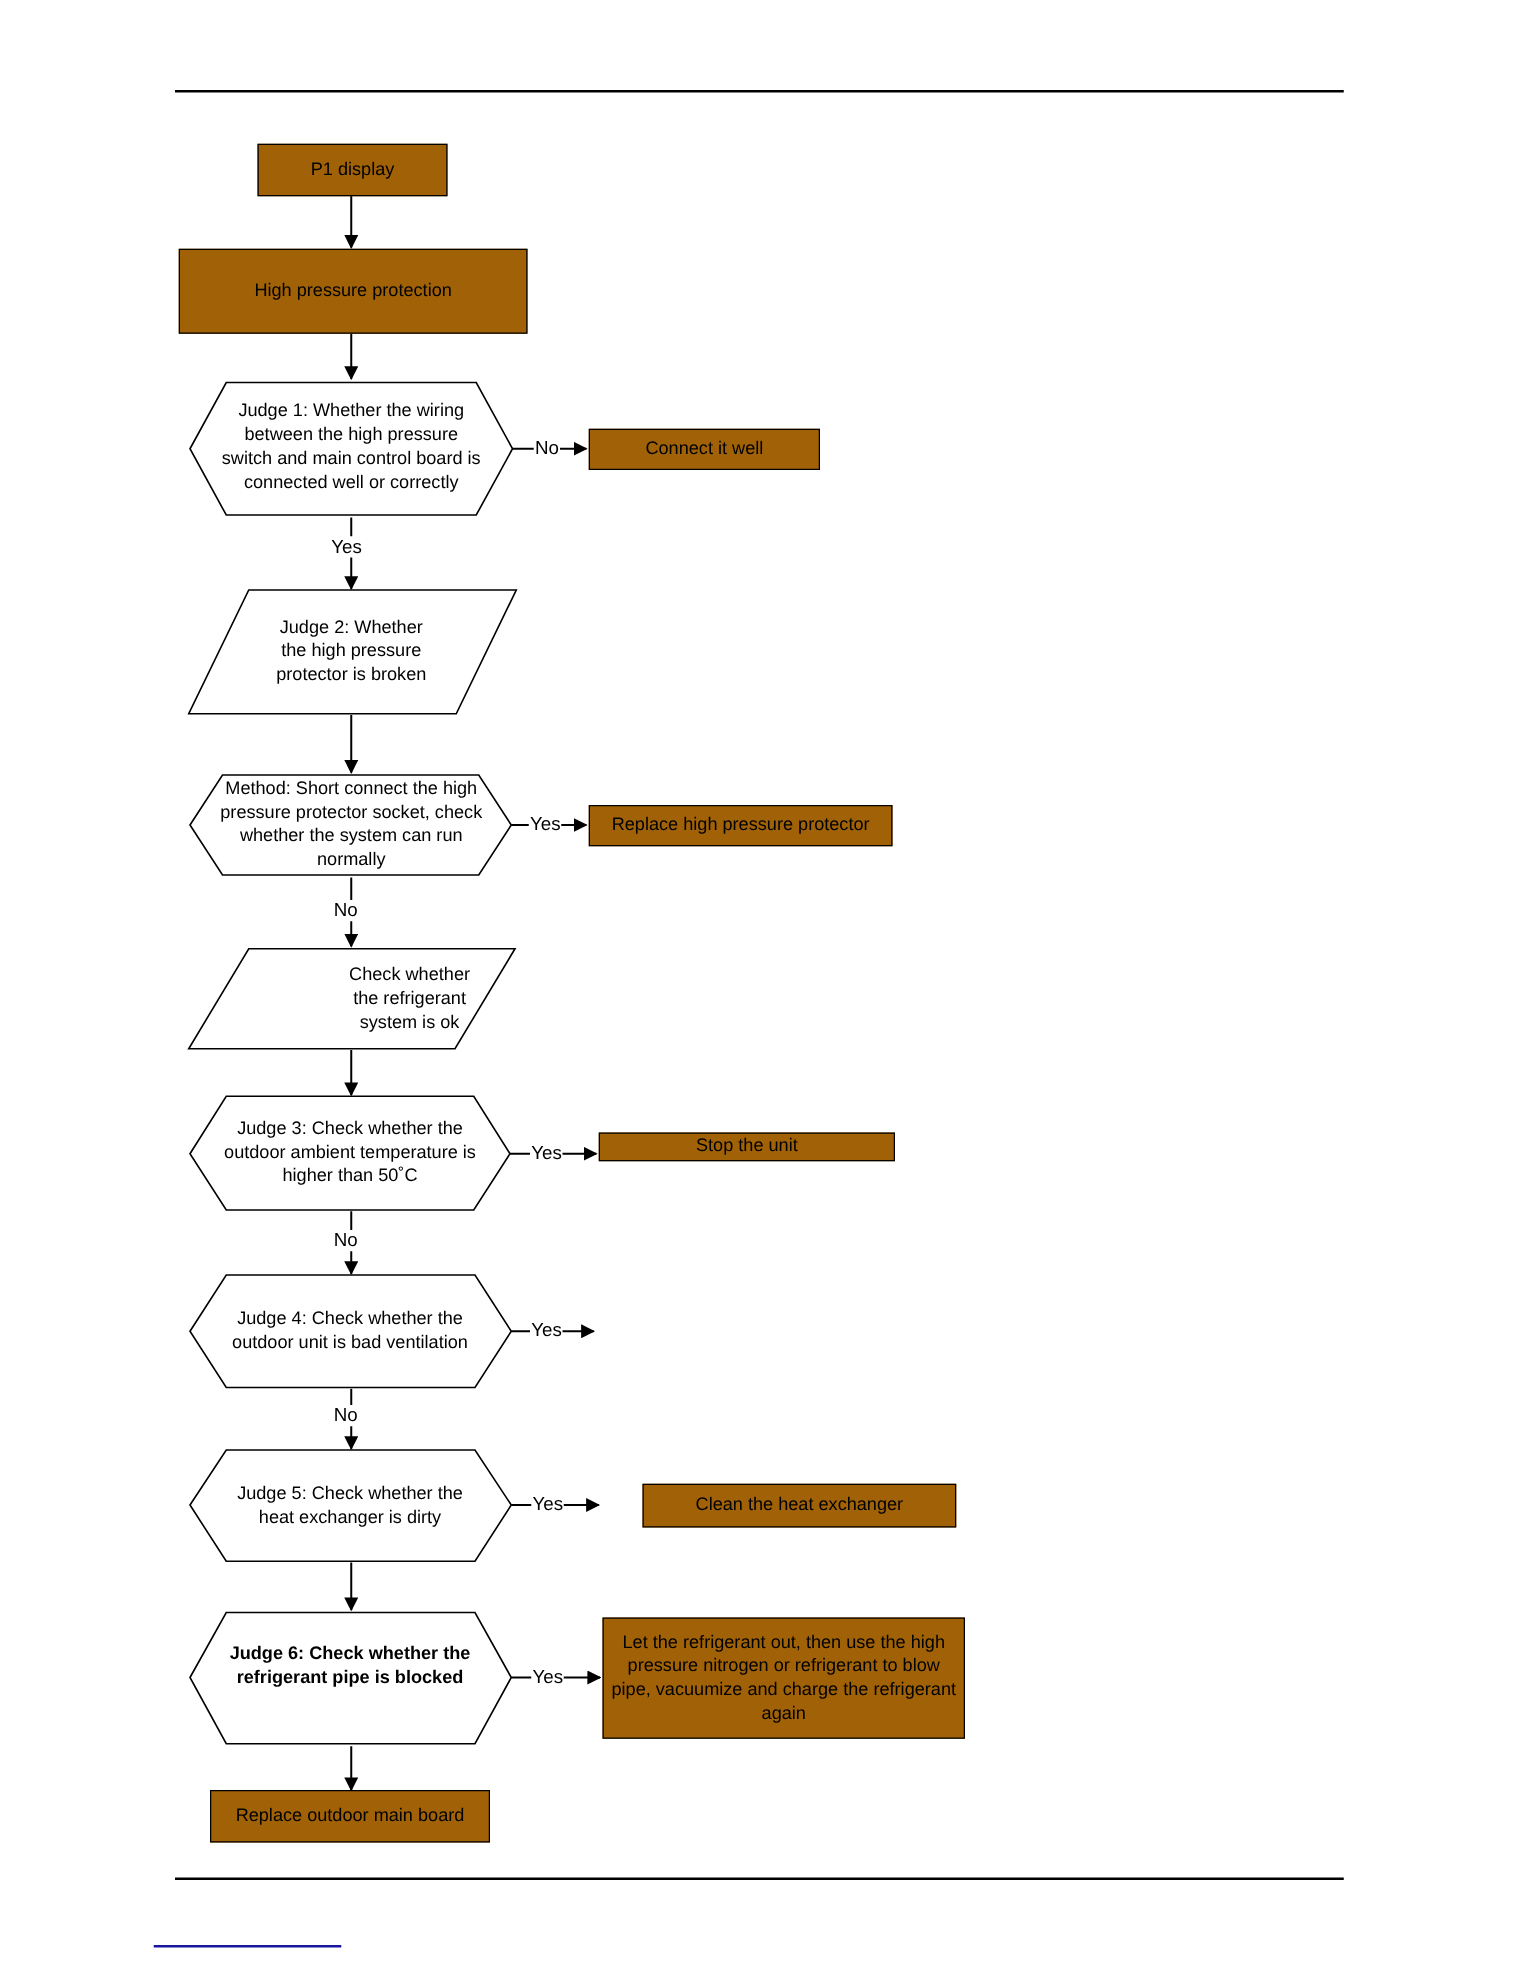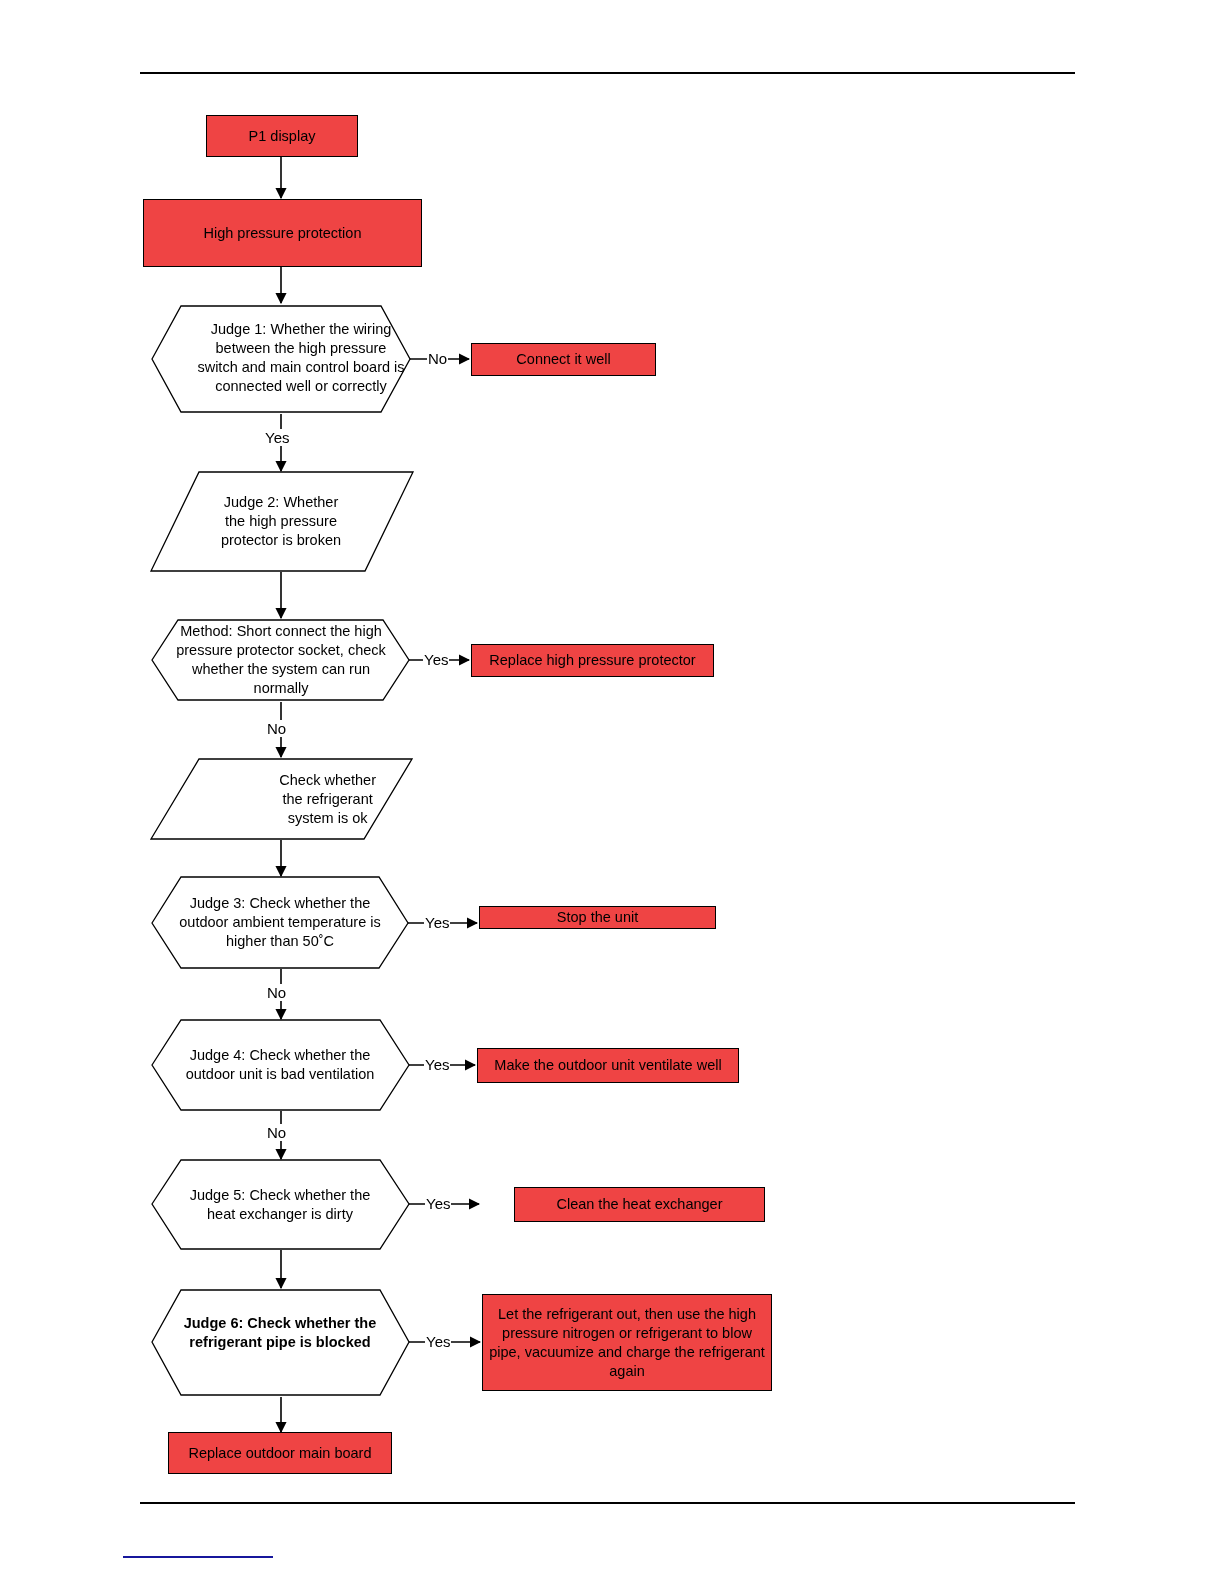--- a/index.html
+++ b/index.html
@@ -39,21 +39,21 @@
     align-items: center;
     justify-content: center;
     text-align: center;
     color: #000000;
     font-size: 14.5px;
     line-height: 19px;
     box-sizing: border-box;
   }
   .rect {
     border: 1.5px solid #000000;
-    background: #ef4444;
+    background: #a16207;
   }
   .node .txt {
     display: block;
     padding: 0 6px;
     white-space: pre-line;
   }
   .shape-node {
     background: transparent;
     border: none;
   }
@@ -134,21 +134,21 @@
   </svg>
 
   <div class="node rect" style="left:206px; top:115px; width:152px; height:42px;">
     <span class="txt">P1 display</span>
   </div>
 
   <div class="node rect" style="left:143px; top:199px; width:279px; height:68px;">
     <span class="txt">High pressure protection</span>
   </div>
 
-  <div class="node shape-node" style="left:170px; top:306px; width:222px; height:103px;margin-left:20px;">
+  <div class="node shape-node" style="left:170px; top:306px; width:222px; height:103px;">
     <span class="txt">Judge 1: Whether the wiring between the high pressure switch and main control board is connected well or correctly</span>
   </div>
 
   <div class="node rect" style="left:471px; top:343px; width:185px; height:33px;">
     <span class="txt">Connect it well</span>
   </div>
 
   <div class="node shape-node" style="left:180px; top:472px; width:202px; height:99px;">
     <span class="txt">Judge 2: Whether
 the high pressure
@@ -174,23 +174,20 @@
   </div>
 
   <div class="node rect" style="left:479px; top:906px; width:237px; height:23px;">
     <span class="txt">Stop the unit</span>
   </div>
 
   <div class="node shape-node" style="left:170px; top:1020px; width:220px; height:90px;">
     <span class="txt">Judge 4: Check whether the outdoor unit is bad ventilation</span>
   </div>
 
-  <div class="node rect" style="left:477px; top:1048px; width:262px; height:35px;">
-    <span class="txt">Make the outdoor unit ventilate well</span>
-  </div>
 
   <div class="node shape-node" style="left:170px; top:1160px; width:220px; height:89px;">
     <span class="txt">Judge 5: Check whether the heat exchanger is dirty</span>
   </div>
 
   <div class="node rect" style="left:481px; top:1187px; width:251px; height:35px;margin-left:33px;">
     <span class="txt">Clean the heat exchanger</span>
   </div>
 
   <div class="node shape-node" style="left:170px; top:1290px; width:220px; height:85px;font-weight:bold;">

